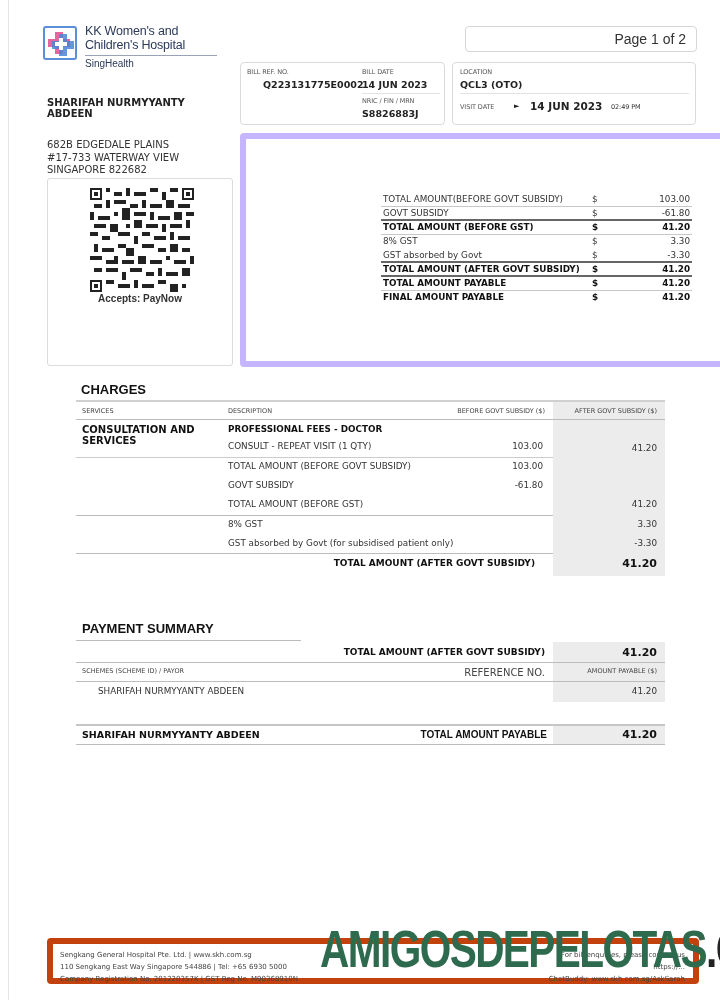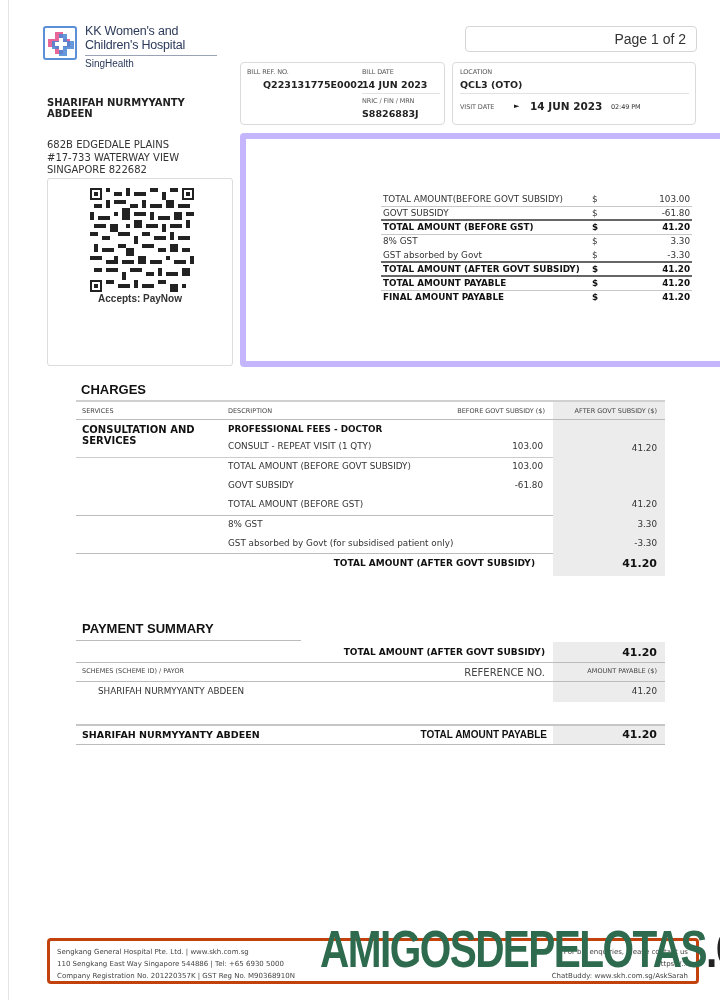--- a/index.html
+++ b/index.html
@@ -55,21 +55,21 @@
   .ch-hdr span { position: absolute; top: 5px; font-size: 6.5px; color: #444; }
   .shade-col { position: absolute; left: 477px; width: 112px; background: #ececec; }
   .cell { position: absolute; font-size: 8.8px; color: #333; white-space: nowrap; }
   .cell.r { text-align: right; }
   .cell.b { font-weight: bold; color: #111; }
   .rule { position: absolute; height: 1px; background: #bcbcbc; }
 
   .payment { position: absolute; left: 67px; top: 620px; width: 589px; }
 
   
-  .footer-box { position: absolute; left: 38px; top: 938px; width: 652px; height: 46px; border: 3px solid #c2410c; border-radius: 4px; }
+  .footer-box { position: absolute; left: 38px; top: 938px; width: 652px; height: 46px; border: 6px solid #c2410c; border-radius: 4px; }
   .footer-left { position: absolute; left: 7px; top: 5px; font-size: 7px; line-height: 12px; color: #444; }
   .footer-right { position: absolute; right: 8px; top: 5px; font-size: 7px; line-height: 12px; color: #444; text-align: right; }
 
   .watermark { position: absolute; left: 311px; top: 918px; font-family: "Liberation Sans", sans-serif; font-size: 52px; font-weight: bold; letter-spacing: -2px; transform: scaleX(0.78); transform-origin: left top; white-space: nowrap; line-height: 62px; }
   .wm-green { color: #2e6b4e; }
   .wm-dark { color: #222; }
 </style>
 </head>
 <body>
 

